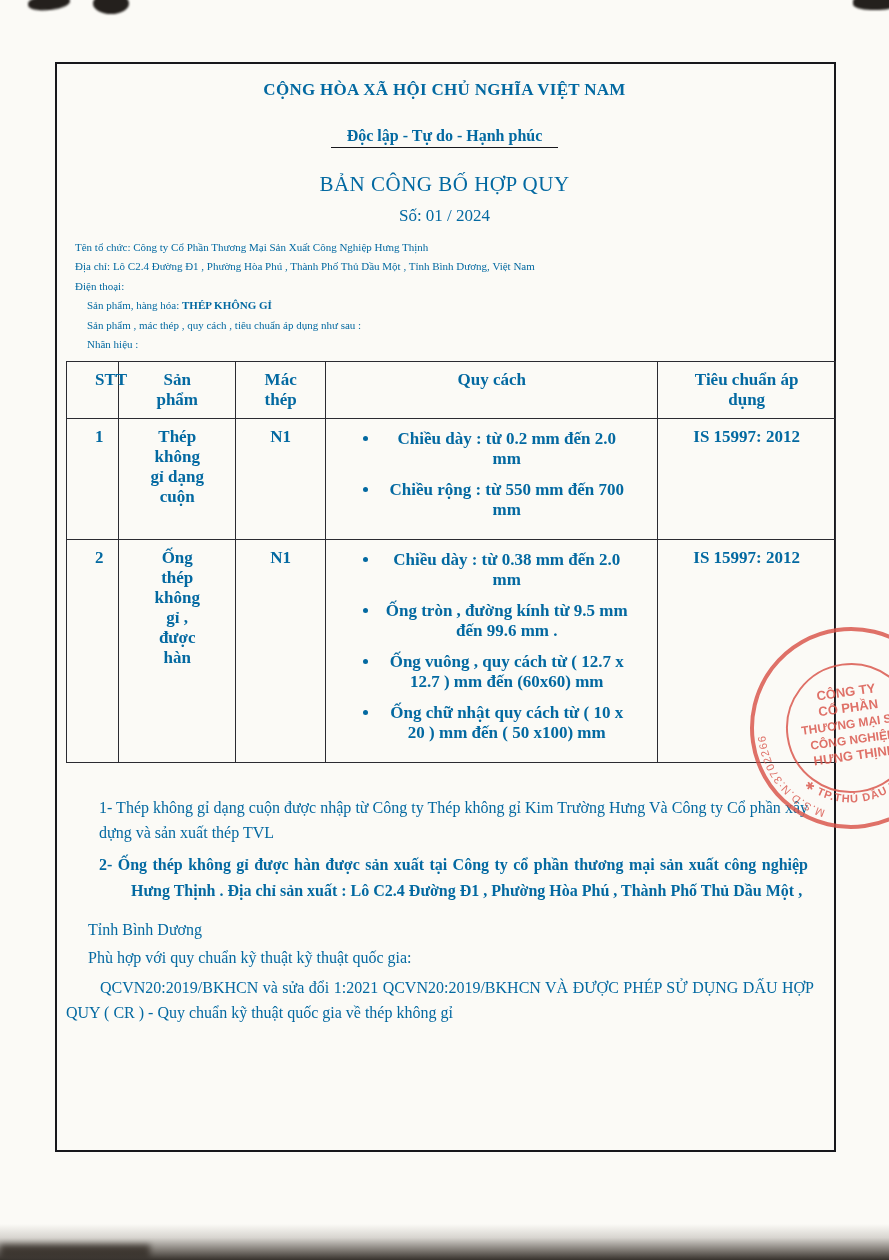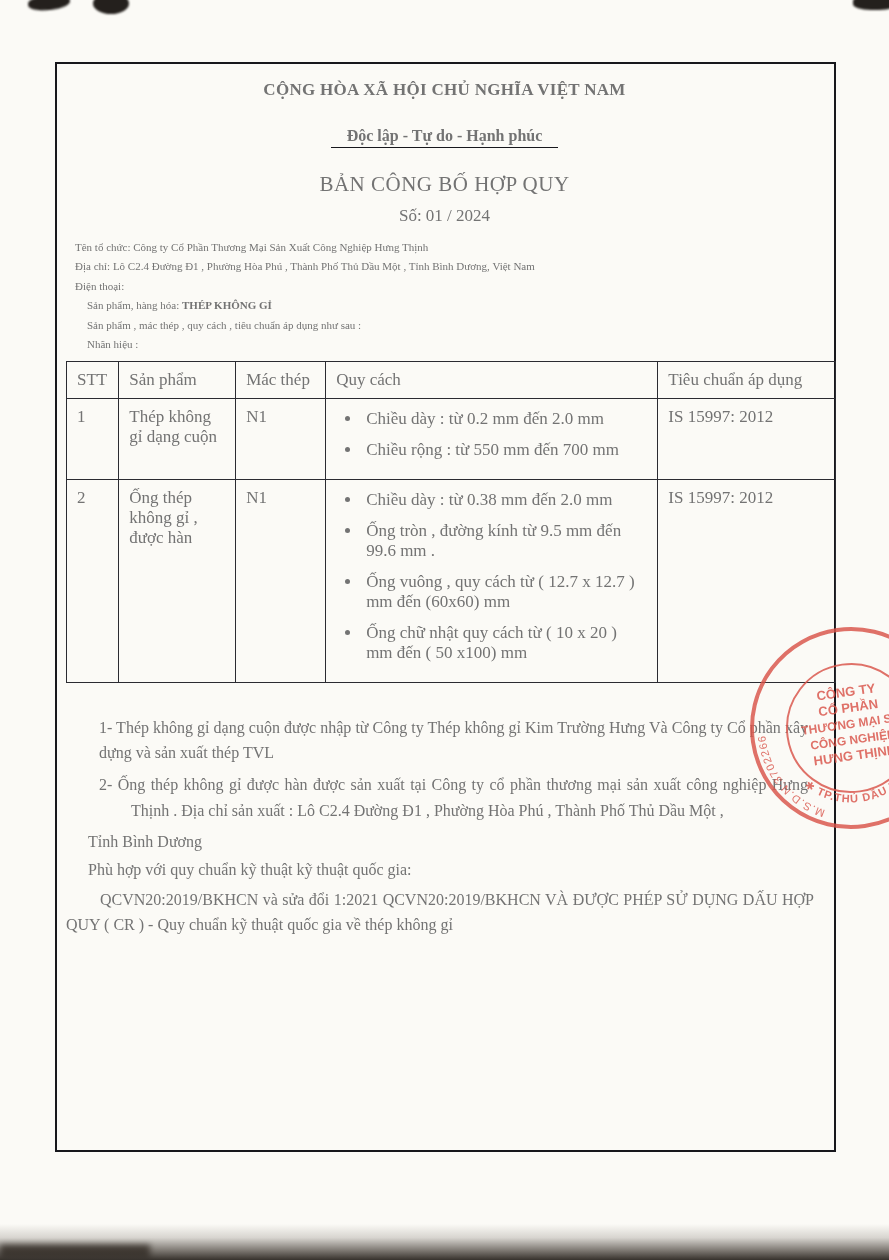--- a/index.html
+++ b/index.html
@@ -1,21 +1,21 @@
 <!DOCTYPE html>
 <html><head>
 <meta charset="utf-8">
 <style>
   * { margin:0; padding:0; box-sizing:border-box; }
   html,body { background:#e8e6e1; }
   .page {
     position:relative; width:889px; height:1260px; margin:0 auto;
     background:#fbfaf6; overflow:hidden;
     font-family:"Liberation Serif","DejaVu Serif",serif;
-    color:#737373;
+    color:#0369a1;
   }
   
   .artifact { position:absolute; background:#24201d; filter:blur(1.2px); }
   .a1 { left:28px; top:-5px; width:42px; height:15px; border-radius:45%; transform:rotate(-6deg); }
   .a2 { left:93px; top:-7px; width:36px; height:21px; border-radius:50%; }
   .a3 { right:-8px; top:-5px; width:44px; height:15px; border-radius:40%; }
   .bottom-band {
     position:absolute; left:0; bottom:0; width:100%; height:36px; z-index:6;
     background:linear-gradient(to bottom,
       rgba(88,79,70,0) 0%, rgba(88,79,70,0.22) 38%,
@@ -40,34 +40,34 @@
   .info.org { margin-top:13px; }
   .info.indent { margin-left:12px; }
   .info b { font-weight:bold; }
   
   table.spec {
     border-collapse:collapse; table-layout:fixed;
     width:calc(100% + 31px); margin-left:-9px; margin-top:8px;
     font-size:17px;
   }
   table.spec th, table.spec td {
-    border:1.6px solid #2b2b31; vertical-align:top; padding:8px 10px;
-    font-weight:normal; text-align:left;
+    border:1.6px solid #2b2b31; vertical-align:top; padding:8px 28px;
+    font-weight:bold; text-align:center;
   }
   col.c-stt {width:6.8%;} col.c-prod {width:15.2%;} col.c-grade {width:11.7%;}
   col.c-spec {width:43.2%;} col.c-std {width:23.1%;}
   th.stt, td.stt { text-align:center; }
   td.grade { text-align:center; }
   td.prod { text-align:justify; }
   ul.specs { list-style:disc; margin:2px 0 0 0; padding-left:26px; }
   ul.specs li { margin-bottom:11px; padding-left:4px; }
   
   .notes { margin-top:32px; font-size:16px; line-height:1.57; }
   .note.n1 { margin:0 6px 7px 24px; text-align:justify; }
-  .note.n2 { margin:0 6px 6px 24px; padding-left:32px; text-indent:-32px; text-align:justify; }
+  .note.n2 { margin:0 6px 14px 24px; padding-left:32px; text-indent:-32px; text-align:justify;font-weight:bold; }
   .note.plain { margin:3px 0 3px 13px; }
   .note.reg { margin:5px 0 0 -9px; width:calc(100% + 9px); text-align:justify; text-indent:34px; }
   
   .stamp {
     position:absolute; top:622px; right:-68px; width:212px; height:212px; z-index:5;
     transform:rotate(-8deg); opacity:.82; pointer-events:none;
   }
   .stamp text { font-family:"Liberation Sans","DejaVu Sans",sans-serif; }
 </style>
 </head>

